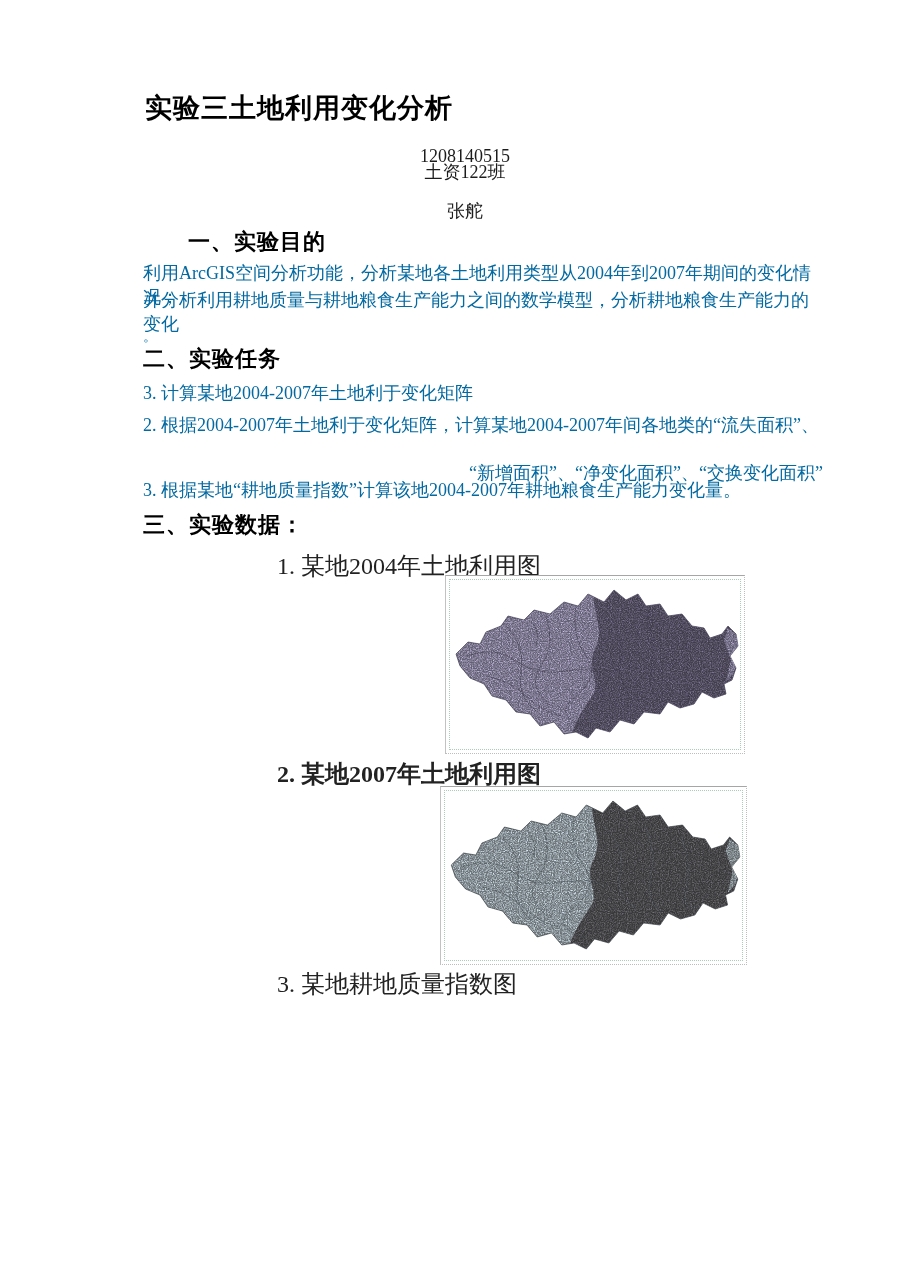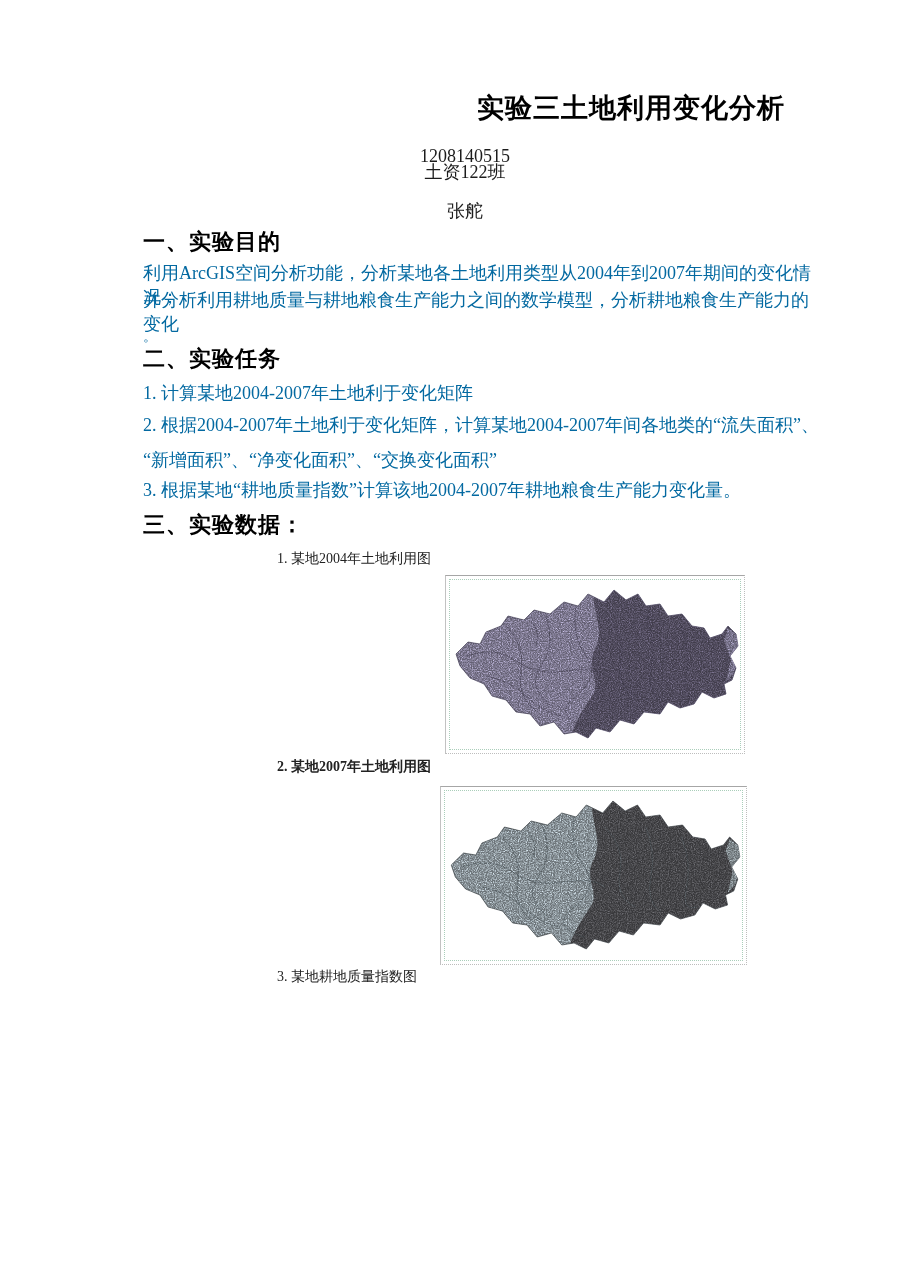--- a/index.html
+++ b/index.html
@@ -2,40 +2,40 @@
 <html><head>
 <meta charset="utf-8">
 <style>
   html,body{margin:0;padding:0;}
   body{
     width:920px;height:1276px;background:#ffffff;position:relative;overflow:hidden;
     font-family:"Liberation Serif","DejaVu Serif",serif;color:#1f1f1f;
   }
   .abs{position:absolute;}
   .doc-title{
-    left:145px;top:90px;width:640px;text-align:right;
+    left:145px;top:90px;width:640px;text-align:left;
     font-size:27px;font-weight:bold;color:#000;letter-spacing:1px;
   }
   .center-line{left:145px;width:640px;text-align:center;font-size:18px;color:#1c1c1c;}
   .id-line{top:146px;}
   .class-line{top:160px;}
   .name-line{top:199px;}
   .sec-heading{left:143px;font-size:22px;font-weight:bold;color:#000;letter-spacing:1px;}
-  .h-purpose{top:227px;}
+  .h-purpose{top:227px;margin-left:45px;}
   .h-tasks{top:344px;text-align:center;}
   .h-data{top:510px;}
   .body-line{left:143px;width:680px;font-size:18px;color:#0369a1;}
   .p1{top:261px;}
   .p2{top:288px;}
   .p3{top:328px;font-size:14px;}
   .t1{top:381px;}
   .t2a{top:413px;}
-  .t2b{top:448px;}
+  .t2b{top:461px;text-align:right;}
   .t3{top:478px;}
-  .fig-caption{left:277px;font-size:14px;color:#222;}
+  .fig-caption{left:277px;font-size:24px;color:#222;}
   .cap1{top:550px;}
   .cap2{top:758px;font-weight:bold;}
   .cap3{top:968px;text-align:right;}
   .figure-box{
     background:#ffffff;
     border-top:1px solid #a6a6a6;
     border-left:1px solid #c2c2c2;
     border-right:1px dotted #bdbdbd;
     border-bottom:1px dotted #bdbdbd;
   }
@@ -54,21 +54,21 @@
 <div class="abs center-line id-line">1208140515</div>
 <div class="abs center-line class-line">土资122班</div>
 <div class="abs center-line name-line">张舵</div>
 
 <div class="abs sec-heading h-purpose">一、实验目的</div>
 <div class="abs body-line p1">利用ArcGIS空间分析功能，分析某地各土地利用类型从2004年到2007年期间的变化情况；</div>
 <div class="abs body-line p2">并分析利用耕地质量与耕地粮食生产能力之间的数学模型，分析耕地粮食生产能力的变化</div>
 <div class="abs body-line p3">。</div>
 
 <div class="abs sec-heading h-tasks">二、实验任务</div>
-<div class="abs body-line t1">1. 计算某地2004-2007年土地利于变化矩阵</div>
+<div class="abs body-line t1">3. 计算某地2004-2007年土地利于变化矩阵</div>
 <div class="abs body-line t2a">2. 根据2004-2007年土地利于变化矩阵，计算某地2004-2007年间各地类的“流失面积”、</div>
 <div class="abs body-line t2b">“新增面积”、“净变化面积”、“交换变化面积”</div>
 <div class="abs body-line t3">3. 根据某地“耕地质量指数”计算该地2004-2007年耕地粮食生产能力变化量。</div>
 
 <div class="abs sec-heading h-data">三、实验数据：</div>
 
 <div class="abs fig-caption cap1">1. 某地2004年土地利用图</div>
 
 <div class="abs figure-box box-2004">
   <svg viewBox="0 0 298 177" preserveAspectRatio="none">

